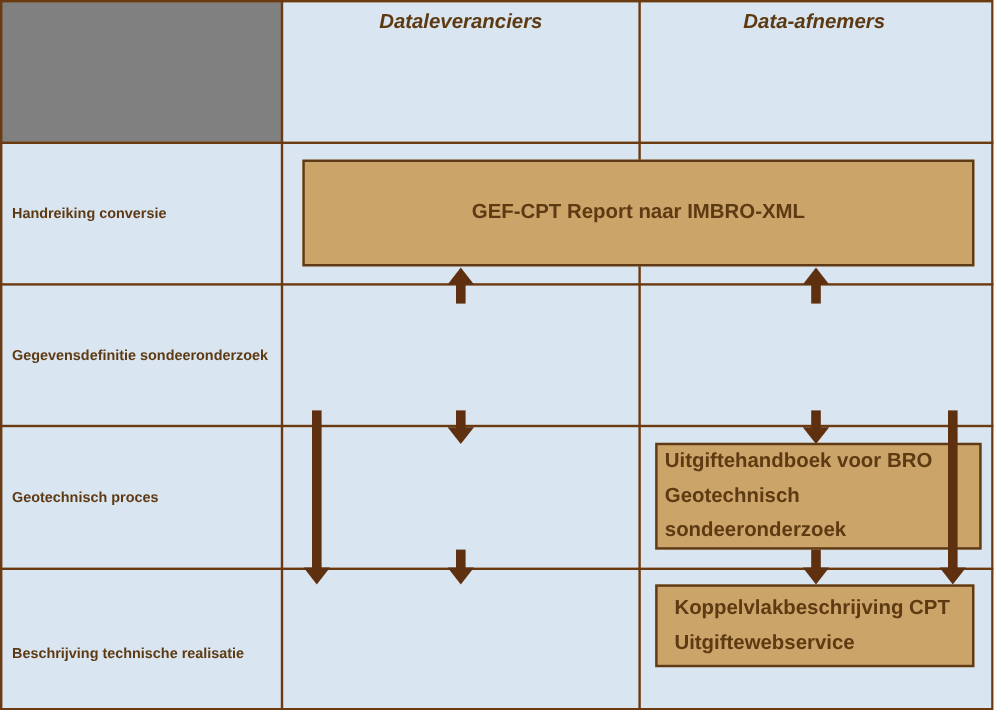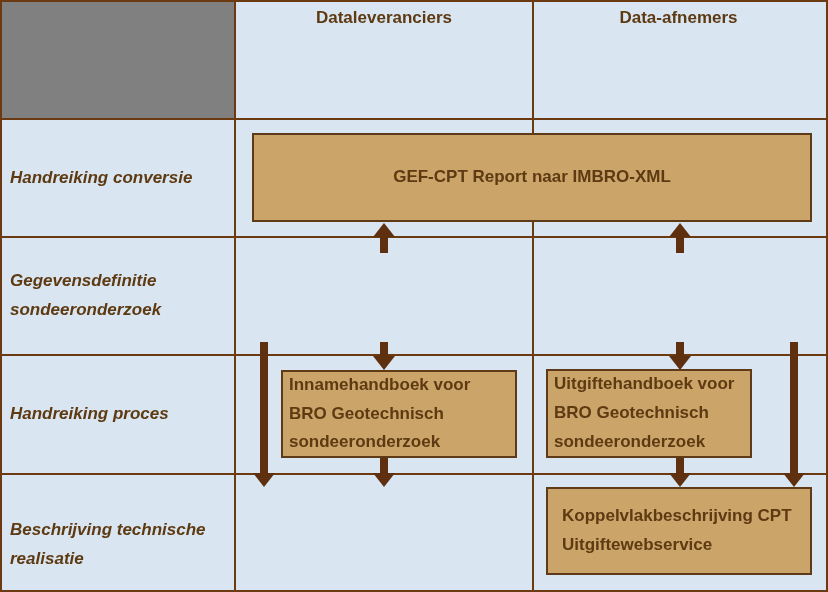--- a/index.html
+++ b/index.html
@@ -30,26 +30,26 @@
     position:absolute;left:0;top:0;width:235px;height:119px;
     background:var(--gray);z-index:1;
   }
   .line{position:absolute;background:var(--grid);z-index:2;}
   .frame{
     position:absolute;left:0;top:0;right:0;bottom:0;
     border:2px solid var(--grid);z-index:9;pointer-events:none;
   }
   .col-header{
     position:absolute;top:8px;
-    text-align:center;font-size:17px;z-index:3;
+    text-align:center;font-size:17px;z-index:3;font-style:italic;
   }
   .row-label{
     position:absolute;left:10px;width:225px;
     display:flex;align-items:center;
-    font-size:17px;line-height:1.7;z-index:3;font-style:italic;
+    font-size:12px;line-height:1.7;z-index:3;
   }
   .box{
     position:absolute;z-index:4;
     display:flex;align-items:center;justify-content:center;
     text-align:left;
     font-size:17px;line-height:1.7;
     box-sizing:border-box;
     background:var(--tan);
     border:2px solid var(--tan-border);
   }
@@ -85,32 +85,31 @@
   <div class="line" style="left:0;top:118px;width:828px;height:2px"></div>
   <div class="line" style="left:0;top:236px;width:828px;height:2px"></div>
   <div class="line" style="left:0;top:354px;width:828px;height:2px"></div>
   <div class="line" style="left:0;top:473px;width:828px;height:2px"></div>
 
   <div class="col-header" style="left:235px;width:298px">Dataleveranciers</div>
   <div class="col-header" style="left:532px;width:293px">Data-afnemers</div>
 
   <div class="row-label" style="top:119px;height:118px">Handreiking conversie</div>
   <div class="row-label" style="top:237px;height:118px">Gegevensdefinitie sondeeronderzoek</div>
-  <div class="row-label" style="top:355px;height:118px">Handreiking proces</div>
+  <div class="row-label" style="top:355px;height:118px">Geotechnisch proces</div>
   <div class="row-label" style="top:474px;height:141px">Beschrijving technische realisatie</div>
 
   <div class="box" style="left:252px;top:133px;width:560px;height:89px">GEF-CPT Report naar IMBRO-XML</div>
 
 
-  <div class="box" style="left:281px;top:370px;width:236px;height:88px;padding:0 6px">Innamehandboek voor BRO Geotechnisch sondeeronderzoek</div>
 
-  <div class="box" style="left:546px;top:369px;width:206px;height:89px;padding:0 6px">Uitgiftehandboek voor BRO Geotechnisch sondeeronderzoek</div>
+  <div class="box" style="left:546px;top:369px;width:272px;height:89px;padding:0 6px">Uitgiftehandboek voor BRO Geotechnisch sondeeronderzoek</div>
 
 
-  <div class="box" style="left:546px;top:487px;width:266px;height:88px;padding:4px 14px">Koppelvlakbeschrijving CPT Uitgiftewebservice</div>
+  <div class="box" style="left:546px;top:487px;width:266px;height:69px;padding:4px 14px">Koppelvlakbeschrijving CPT Uitgiftewebservice</div>
 
   <div class="arrow" style="left:373px;top:223px;width:22px;height:30px">
     <div class="head-up" style="left:0;top:0"></div>
     <div class="shaft" style="left:7px;top:13px;height:17px"></div>
   </div>
   <div class="arrow" style="left:669px;top:223px;width:22px;height:30px">
     <div class="head-up" style="left:0;top:0"></div>
     <div class="shaft" style="left:7px;top:13px;height:17px"></div>
   </div>
 

